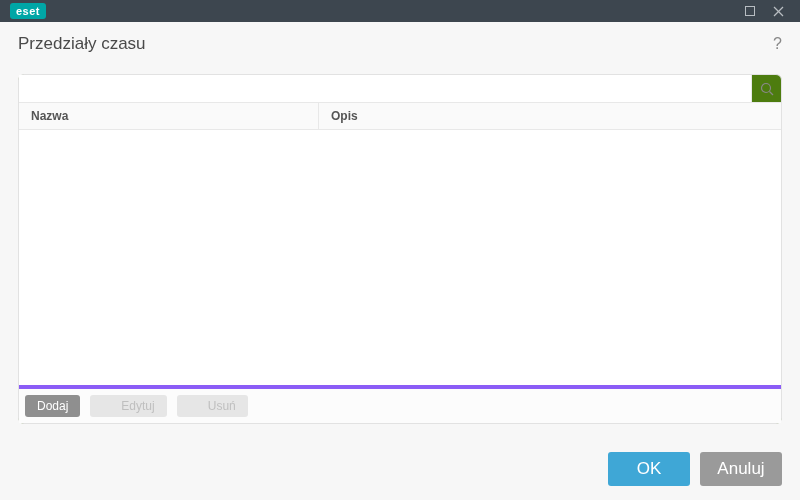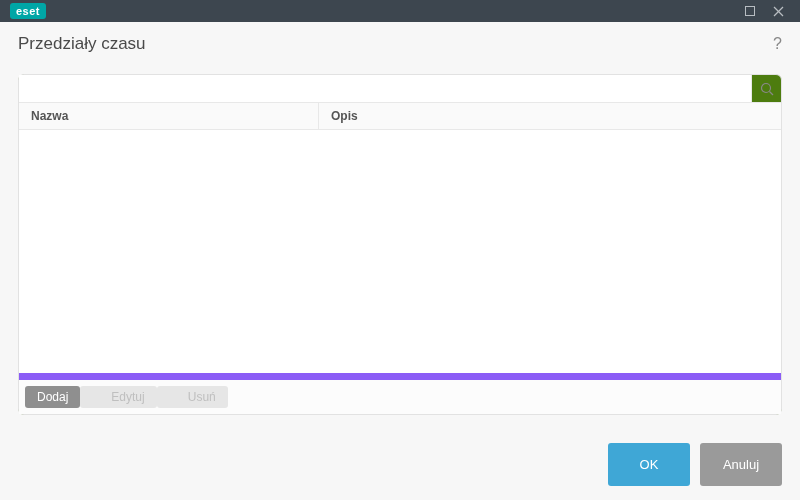--- a/index.html
+++ b/index.html
@@ -111,23 +111,23 @@
 }
 .th:last-child { border-right: none; }
 .th-name { width: 300px; }
 .th-desc { flex: 1; }
 .table-body {
   flex: 1;
   background: #fff;
 }
 .toolbar {
   display: flex;
-  gap: 0;
+  gap: 10px;
   padding: 6px;
-  border-top: 7px solid #8b5cf6;
+  border-top: 4px solid #8b5cf6;
   background: #fcfcfc;
 }
 .tb-btn {
   font-size: 12px;
   padding: 4px 12px;
   border-radius: 3px;
   border: none;
   cursor: pointer;
   color: #fff;
   background: #8f8f8f;
@@ -140,22 +140,22 @@
 }
 .footer {
   display: flex;
   justify-content: flex-end;
   gap: 10px;
   padding: 14px 18px;
   background: #f7f7f7;
 }
 .ft-btn {
   min-width: 82px;
-  padding: 14px 16px;
-  font-size: 13px;
+  padding: 7px 16px;
+  font-size: 17px;
   border: none;
   border-radius: 3px;
   cursor: pointer;
   color: #fff;
 }
 .ft-ok { background: #3fa7d6; }
 .ft-cancel { background: #9a9a9a; }
 </style>
 </head>
 <body>

